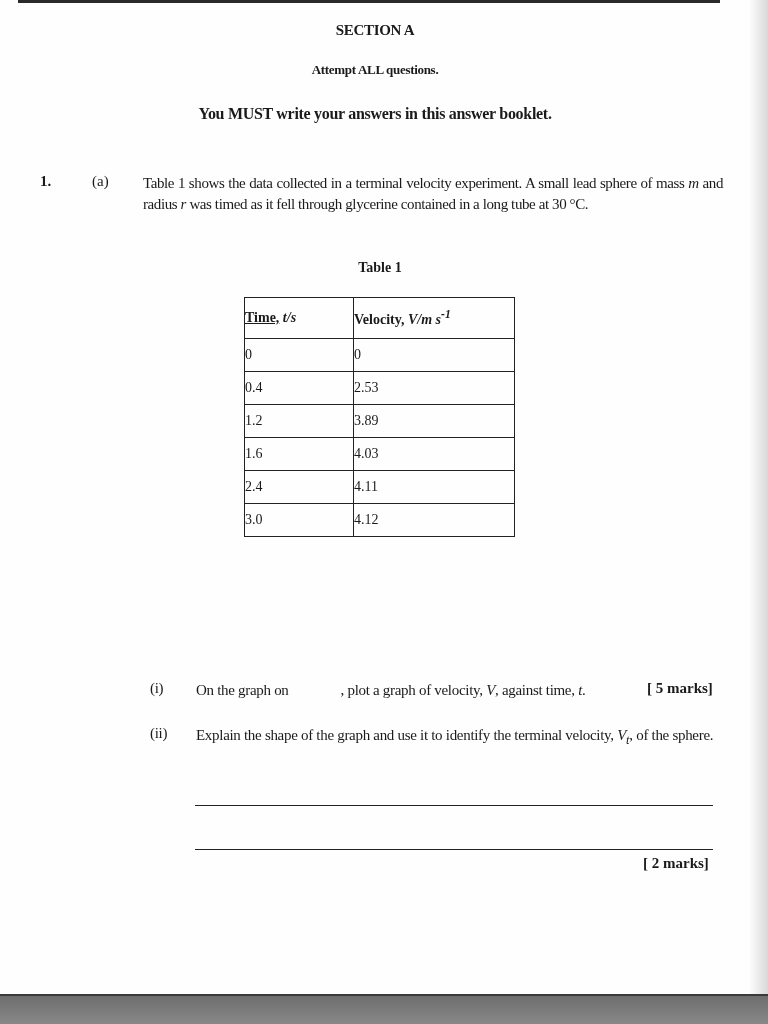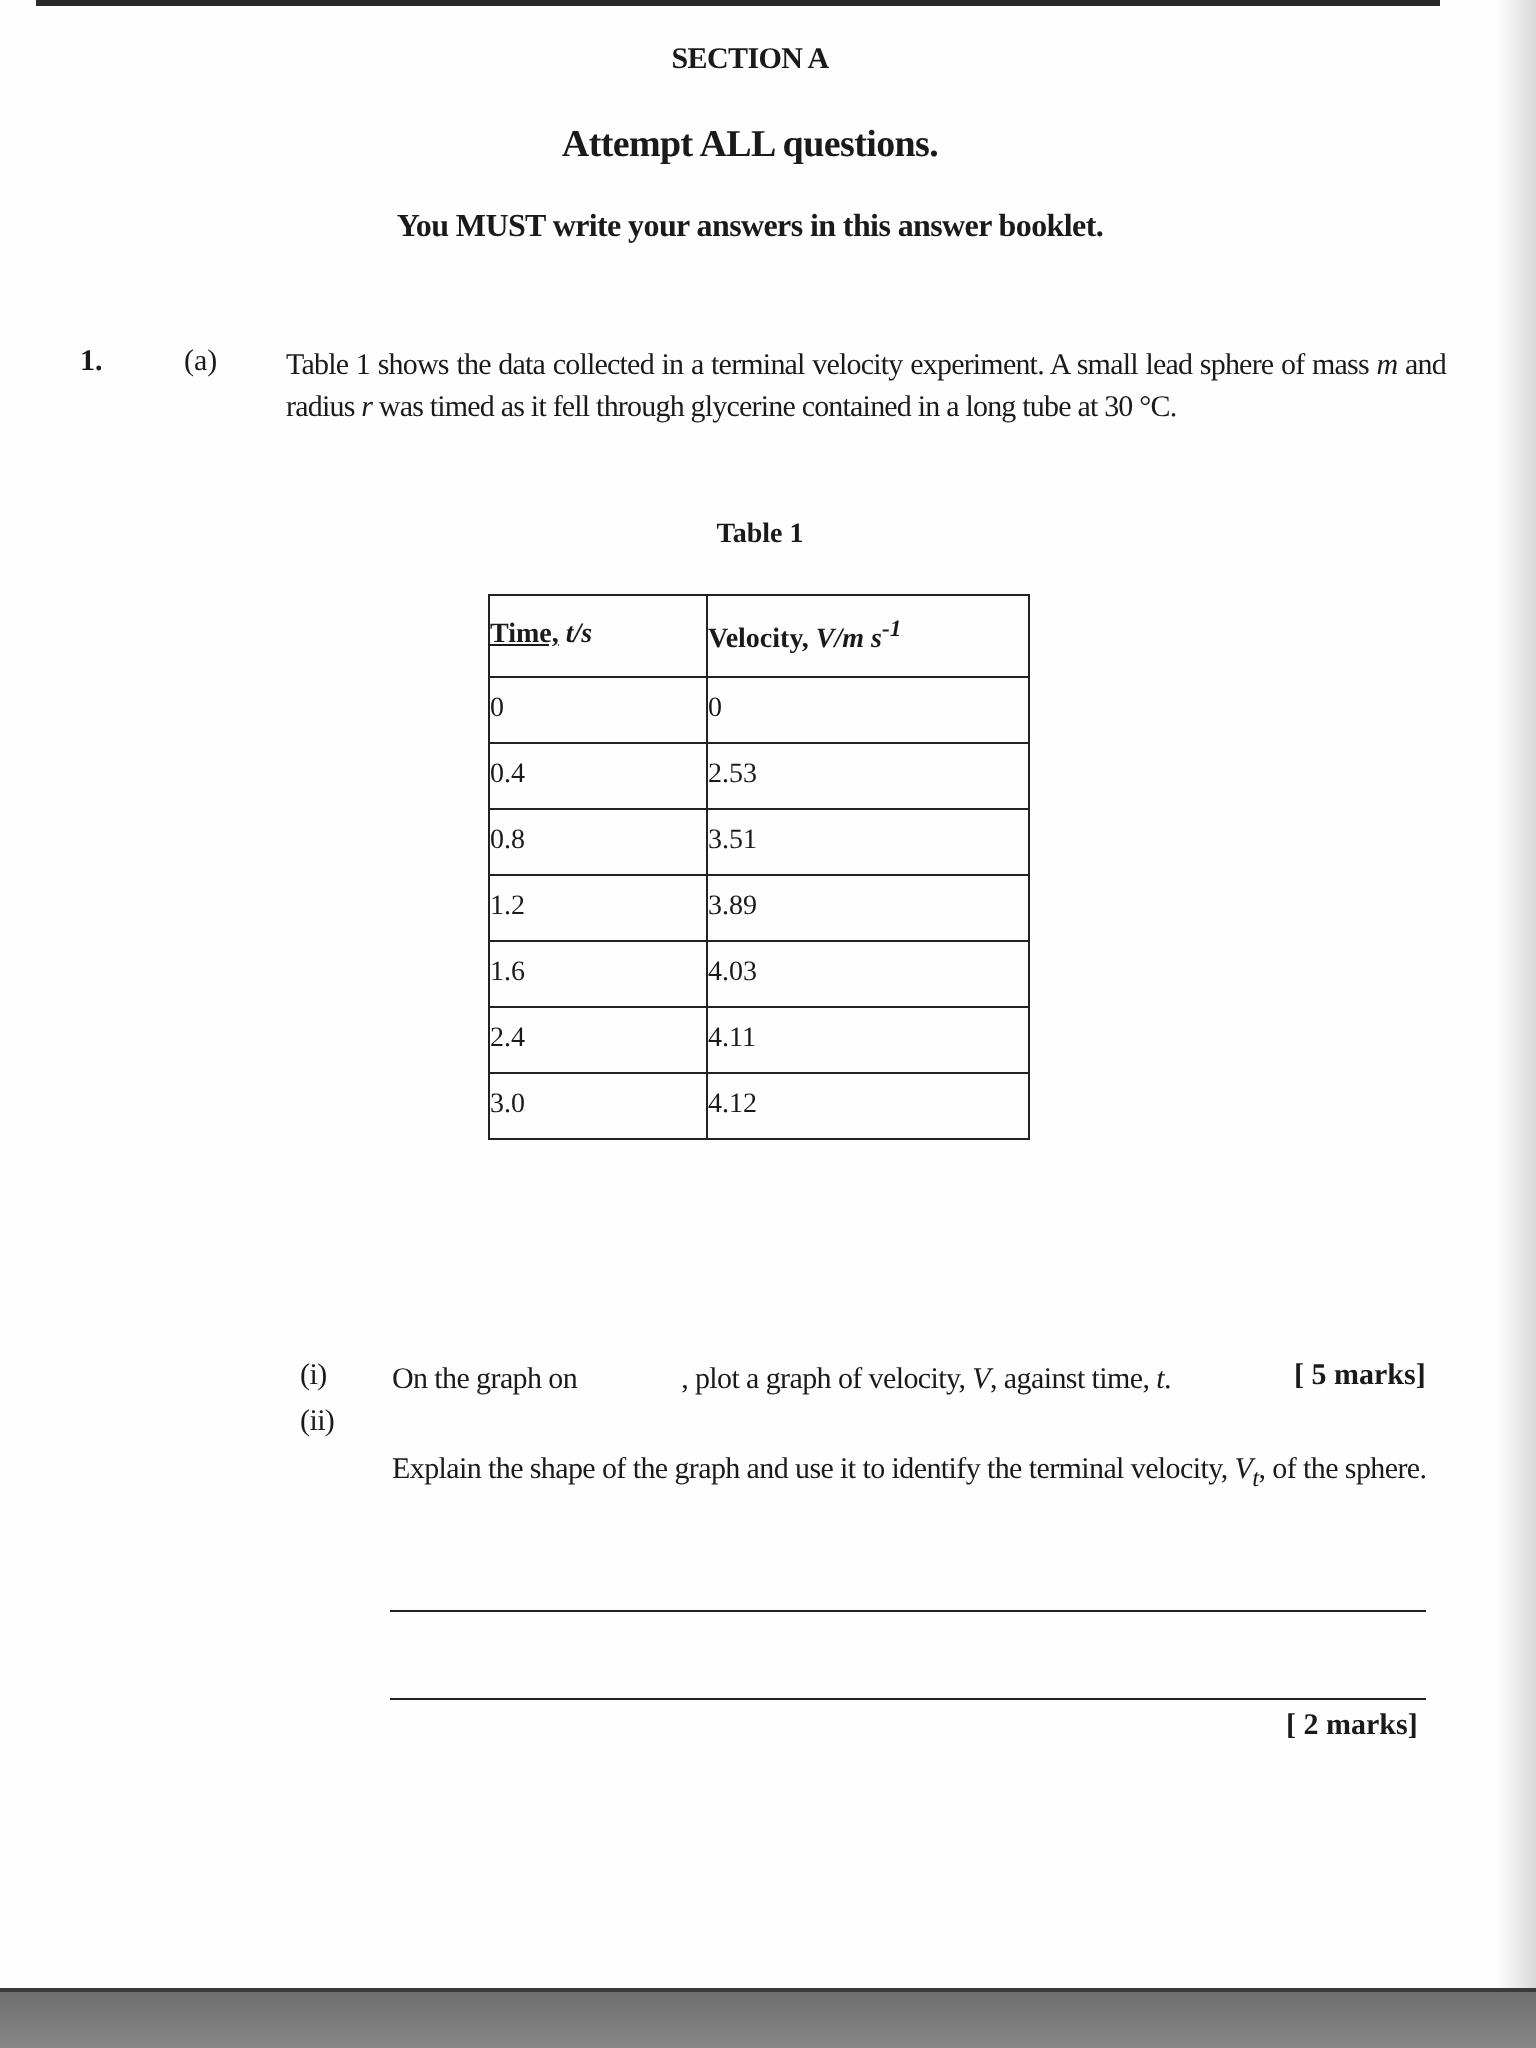--- a/index.html
+++ b/index.html
@@ -47,21 +47,21 @@
       height: 30px;
       background: linear-gradient(#6e6e6e, #8a8a8a);
       border-top: 2px solid #3a3a3a;
     }
     .heading {
       position: absolute;
       left: 0;
       width: 750px;
       text-align: center;
       font-weight: bold;
-      font-size: 19px;
+      font-size: 13px;
       letter-spacing: -0.3px;
     }
     .section-title { top: 22px; font-size: 15px; }
     .attempt { top: 62px; }
     .must { top: 105px; font-size: 16px; }
 
     .q-num {
       position: absolute;
       left: 40px;
       top: 173px;
@@ -164,24 +164,20 @@
   <tbody>
     <tr>
         <td>0</td>
         <td>0</td>
       </tr>
     <tr>
         <td>0.4</td>
         <td>2.53</td>
       </tr>
     <tr>
-        <td>0.8</td>
-        <td>3.51</td>
-      </tr>
-    <tr>
         <td>1.2</td>
         <td>3.89</td>
       </tr>
     <tr>
         <td>1.6</td>
         <td>4.03</td>
       </tr>
     <tr>
         <td>2.4</td>
         <td>4.11</td>
@@ -190,21 +186,21 @@
         <td>3.0</td>
         <td>4.12</td>
       </tr>
   </tbody>
 </table>
 
 <div class="sub-q sub-label" style="top:680px;">(i)</div>
 <div class="sub-q sub-text" style="top:680px;"><span>On the graph on</span><span style="display:inline-block;width:52px;"></span><span>, plot a graph of velocity, </span><span class="italic">V</span><span>, against time, </span><span class="italic">t</span><span>.</span></div>
 <div class="marks" style="top:680px; left:647px;">[ 5 marks]</div>
 
-<div class="sub-q sub-label" style="top:703px;">(ii)</div>
+<div class="sub-q sub-label" style="top:725px;">(ii)</div>
 <div class="sub-q sub-text" style="top:725px;"><span>Explain the shape of the graph and use it to identify the terminal velocity, </span><span class="italic">V</span><sub class="italic">t</sub><span>, of the sphere.</span></div>
 
 <div class="answer-line" style="top:805px;"></div>
 <div class="answer-line" style="top:849px;"></div>
 <div class="marks" style="top:855px; left:643px;">[ 2 marks]</div>
 
 <div class="right-shadow"></div>
 <div class="bottom-band"></div>
 
 </body></html>

